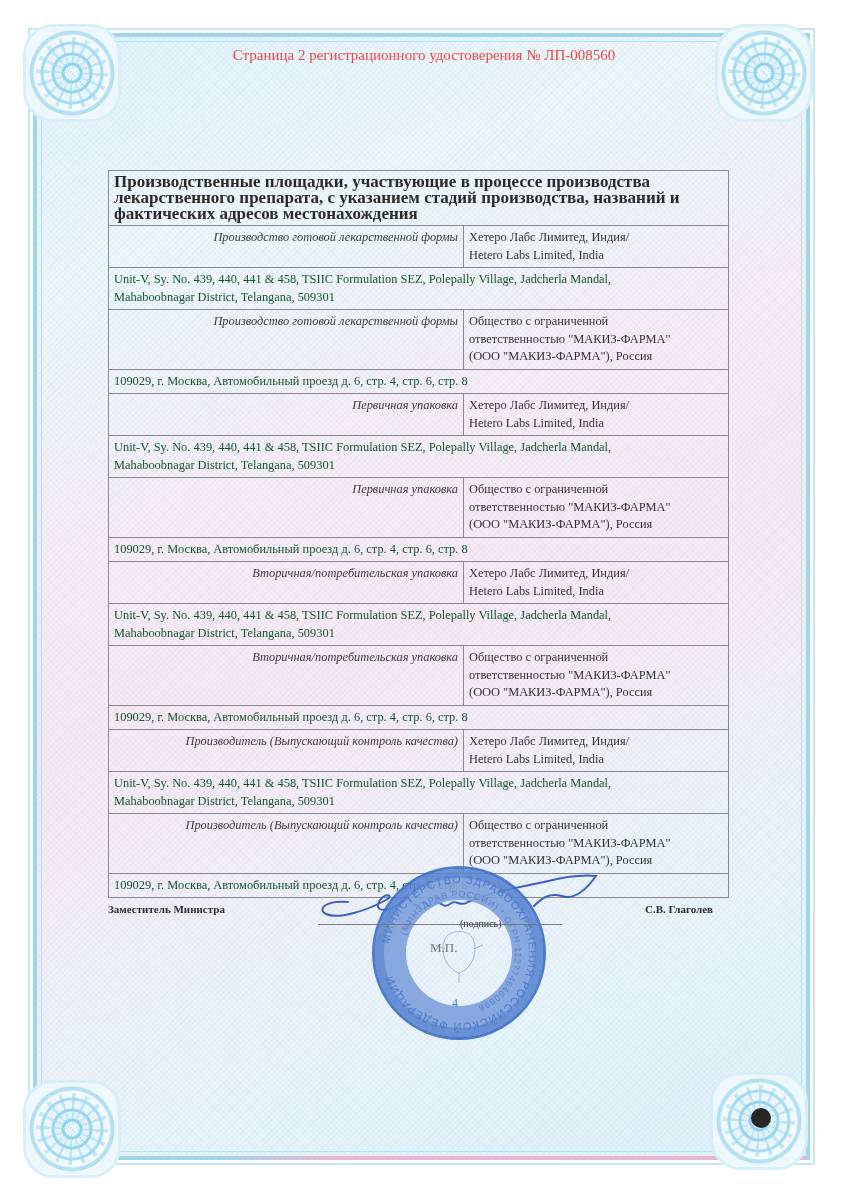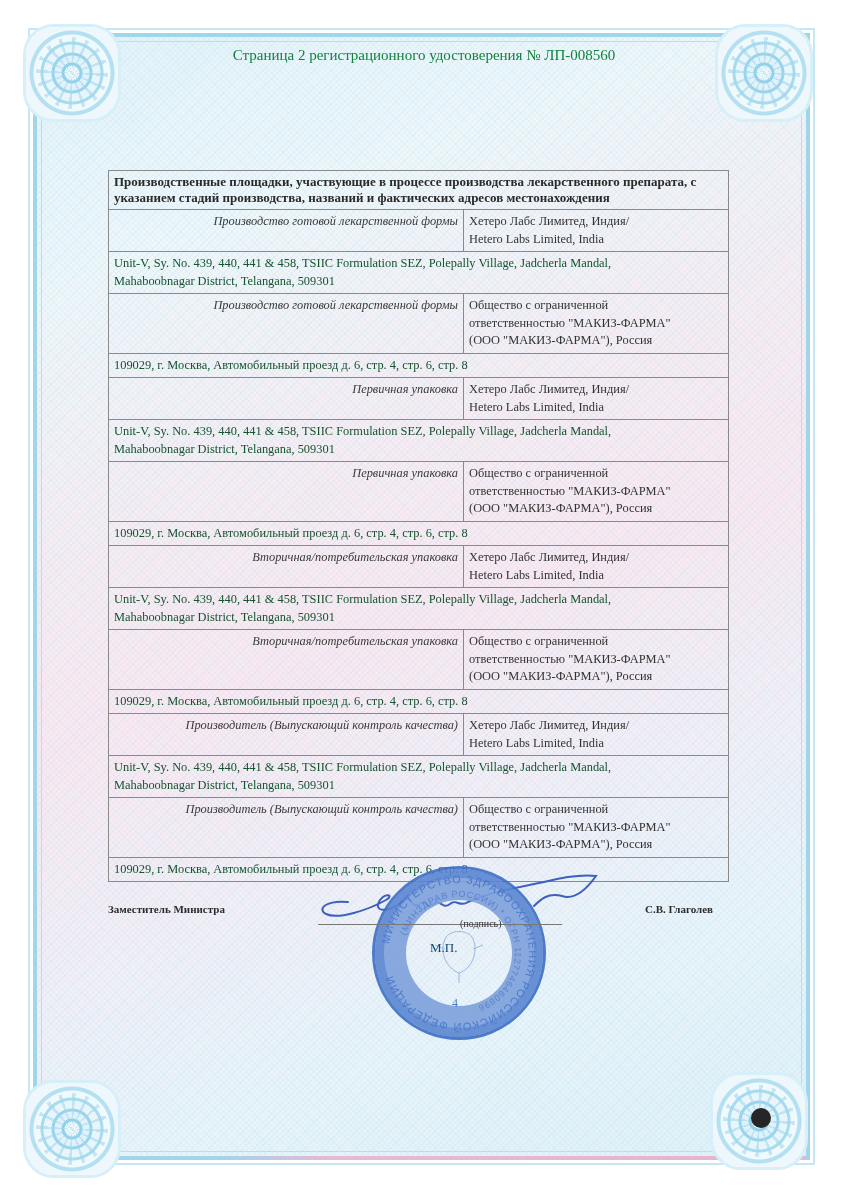--- a/index.html
+++ b/index.html
@@ -43,50 +43,50 @@
   .rosette.tr { left:718px; top:27px; }
   .rosette.bl { left:26px; top:1083px; }
   .rosette.br { left:713px; top:1075px; }
   .punch-hole {
     position:absolute; left:751px; top:1108px; width:20px; height:20px;
     border-radius:50%; background:#262626;
   }
 
   .page-heading {
     position:absolute; left:0; width:848px; top:47px; text-align:center;
-    font-size:15px; color:#15803d;
+    font-size:15px; color:#ef4444;
   }
 
   table.sites {
     position:absolute; left:108px; top:170px; width:621px;
     border-collapse:collapse; font-size:12.4px; line-height:17.5px;
   }
   table.sites td {
     border:1px solid #8a8a8a; padding:3px 5px 3px 5px; vertical-align:top;
   }
-  td.hdr { font-weight:bold; font-size:13px; line-height:16px; padding-top:4px; padding-bottom:2px; }
+  td.hdr { font-weight:bold; font-size:17px; line-height:16px; padding-top:4px; padding-bottom:2px; }
   td.stage { width:344px; font-style:italic; color:#3a3a3a;text-align:right; }
   td.company { color:#333;margin-left:13px; }
   td.addr { color:#14532d; }
 
   .signature-row {
     position:absolute; top:903px; left:108px; width:621px; height:24px;
     font-weight:bold; font-size:11px; color:#2c2c2c;
   }
   .sig-title { position:absolute; left:0; top:0; }
   .sig-name { position:absolute; right:16px; top:0; }
   .sig-line {
     position:absolute; left:318px; top:924px; width:244px; height:0;
     border-top:1px solid #777;
   }
   .sig-caption {
     position:absolute; left:424px; top:918px; font-size:10px; color:#333;padding-left:36px;
   }
   .seal-mark {
-    position:absolute; left:430px; top:940px; font-size:13px; color:#0c4a6e;
+    position:absolute; left:430px; top:940px; font-size:13px; color:#737373;
   }
 
   .stamp {
     position:absolute; left:372px; top:866px; width:168px; height:168px;
     border-radius:50%;
     border:3px solid #3d6fc6;
     box-shadow: inset 0 0 0 7px rgba(255,255,255,0), inset 0 0 0 9px #5b86d2, inset 0 0 0 30px rgba(255,255,255,0), inset 0 0 0 31px #7ea1dc;
     opacity:.9;
   }
   .stamp svg { position:absolute; left:0; top:0; }

